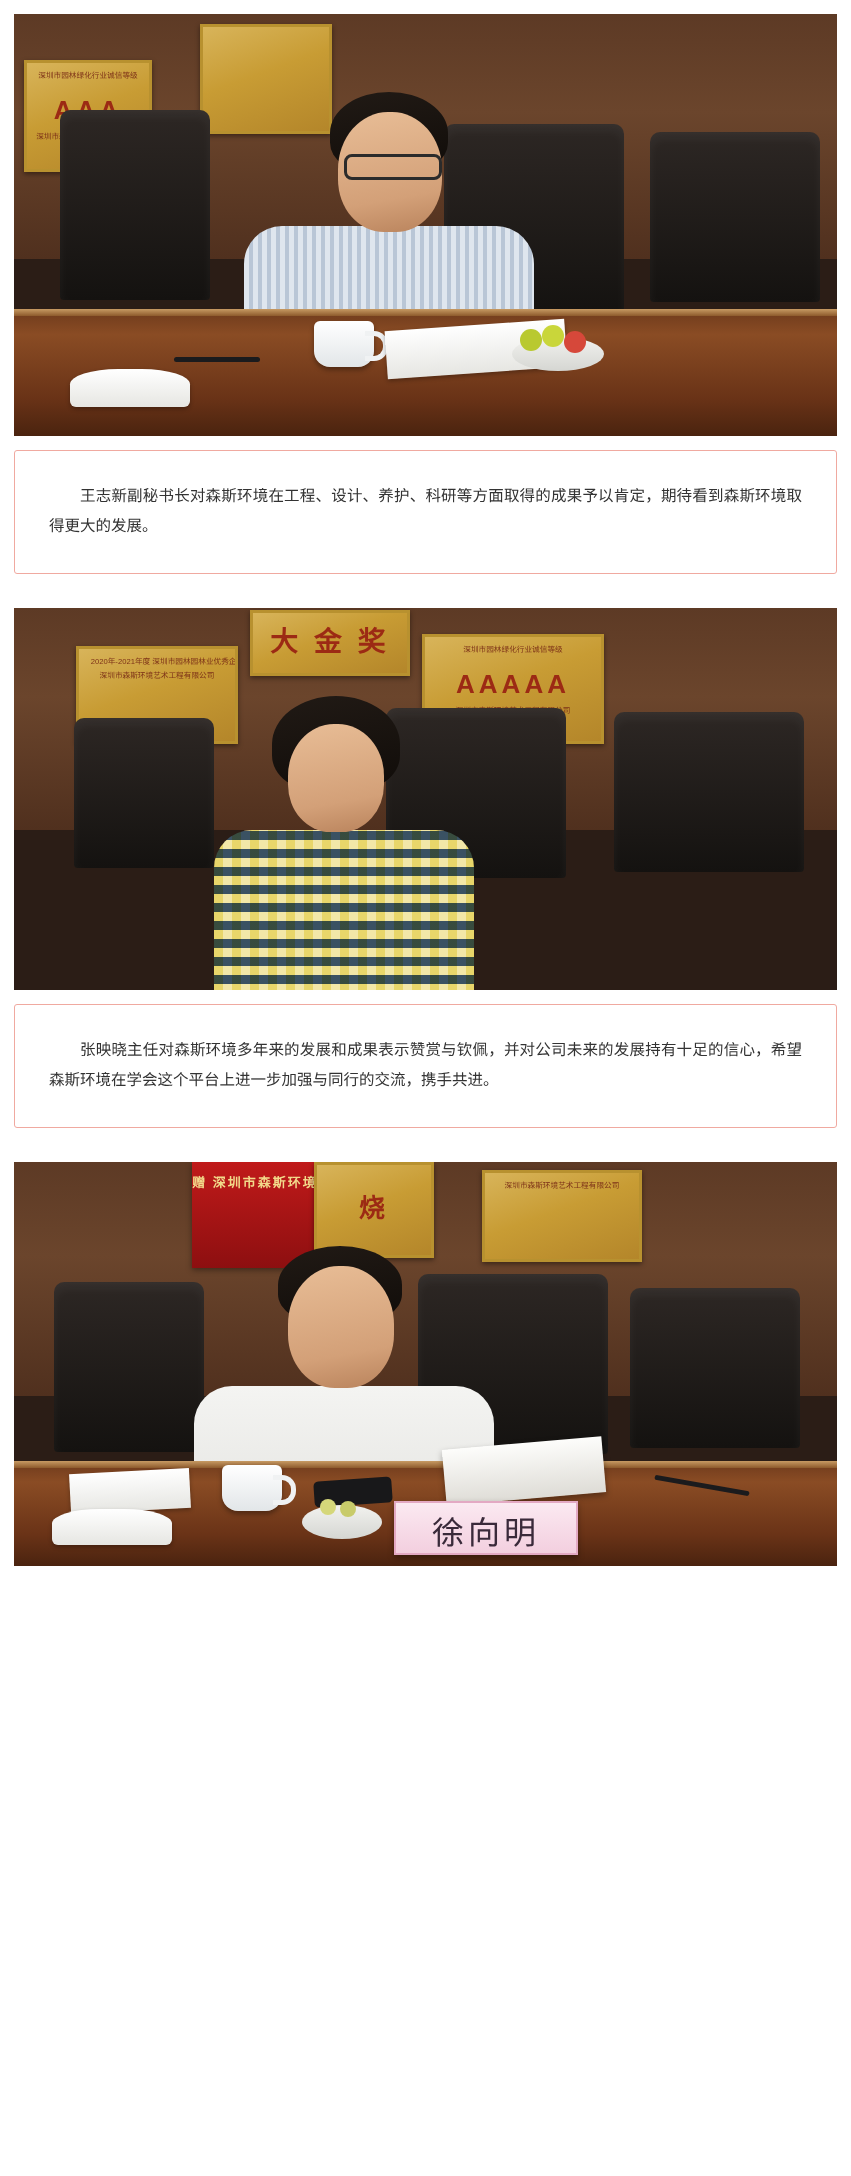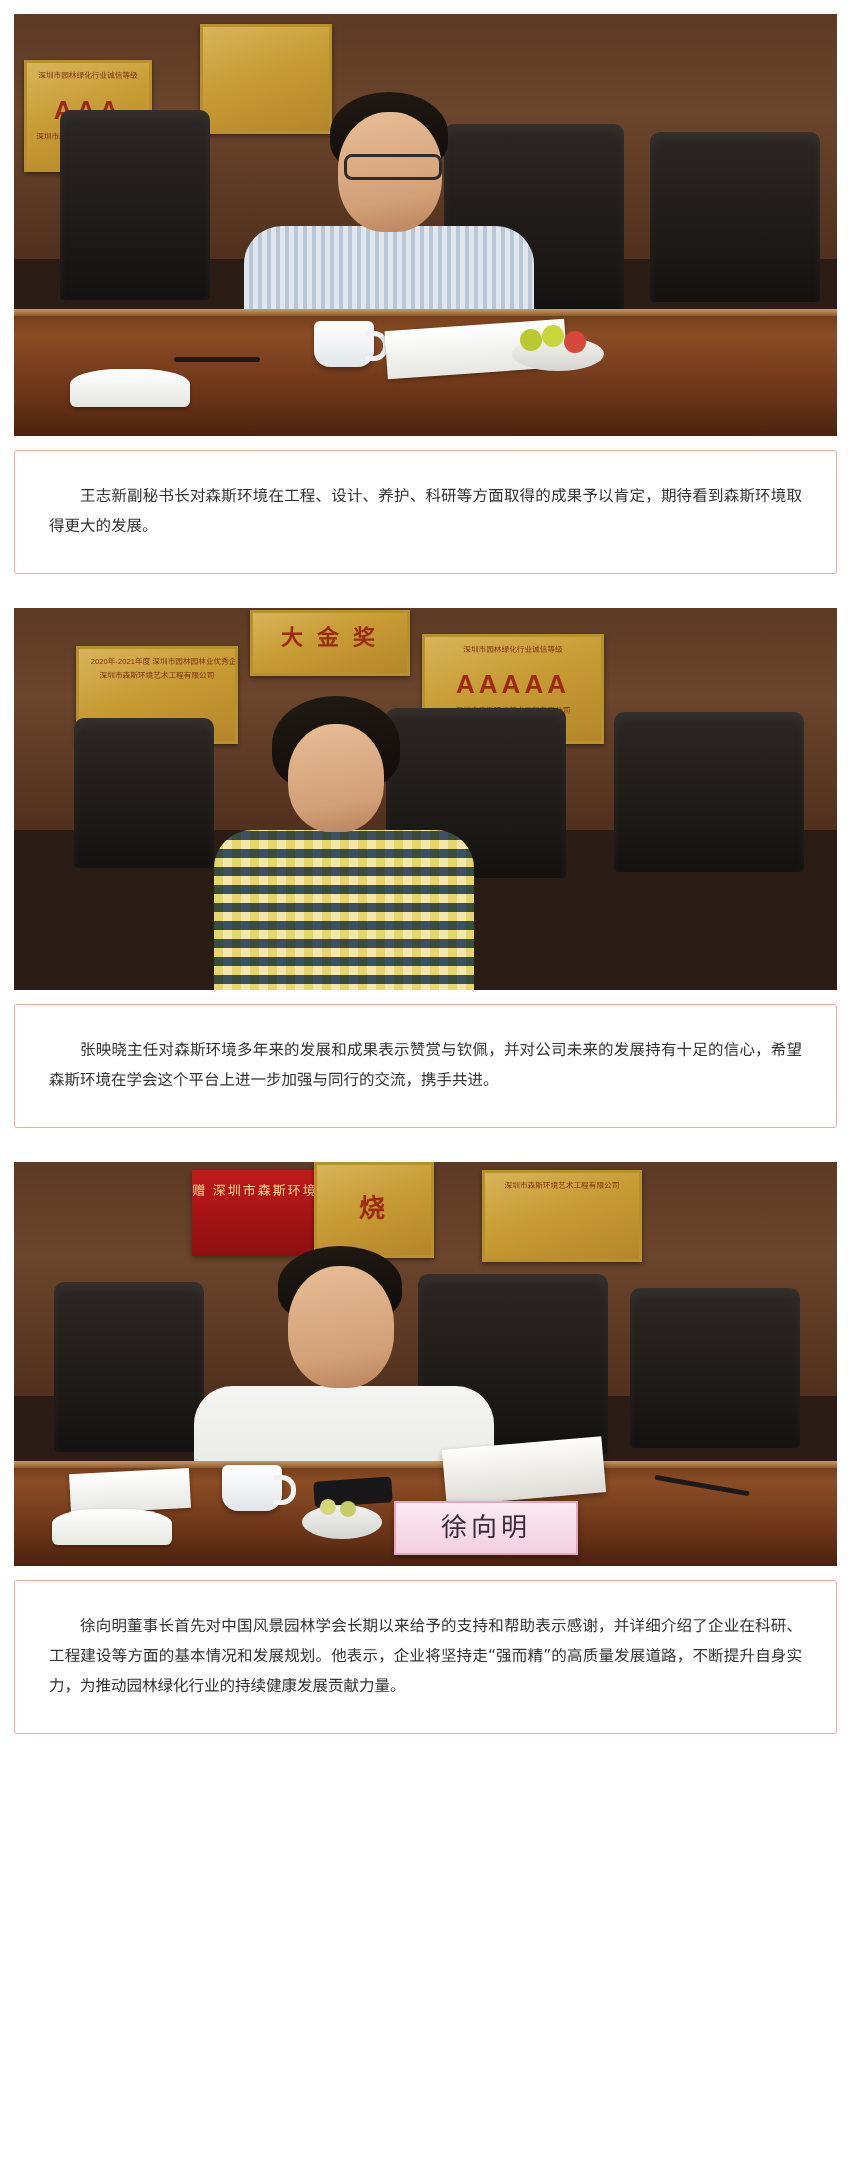--- a/index.html
+++ b/index.html
@@ -167,21 +167,21 @@
   .fruit {
     position: absolute;
     width: 22px; height: 22px;
     border-radius: 50%;
   }
   .nameplate {
     position: absolute;
     background: linear-gradient(180deg,#fbe9f1 0%,#f3cfdf 100%);
     border: 2px solid #e3a9c3;
     color: #3a2a3a;
-    font-size: 26px;
+    font-size: 32px;
     letter-spacing: 4px;
     text-align: center;
     line-height: 1.9;
     box-shadow: 0 3px 6px rgba(0,0,0,.35);
     font-family: "DejaVu Sans", sans-serif;
   }
   .phone {
     position: absolute;
     background: #18181a;
     border-radius: 5px;
@@ -268,21 +268,21 @@
   <div class="block">
     <div class="photo photo-2">
       <div class="scene">
         <div class="wall"></div>
 
         <div class="plaque" style="left:62px; top:38px; width:162px; height:98px;">
           <span class="small">2020年-2021年度 深圳市园林园林业优秀企业</span>
           <span class="small">深圳市森斯环境艺术工程有限公司</span>
         </div>
         <div class="plaque" style="left:236px; top:2px; width:160px; height:66px;">
-          <span class="big" style="margin-top:2px;font-size:22px;">大 金 奖</span>
+          <span class="big" style="margin-top:2px;font-size:28px;">大 金 奖</span>
         </div>
         <div class="plaque" style="left:408px; top:26px; width:182px; height:110px;">
           <span class="small">深圳市园林绿化行业诚信等级</span>
           <span class="big">AAAAA</span>
           <span class="small">深圳市森斯环境艺术工程有限公司</span>
         </div>
 
         <div class="chair" style="left:60px; top:110px; width:140px; height:150px;"></div>
         <div class="chair" style="left:372px; top:100px; width:180px; height:170px;"></div>
         <div class="chair" style="left:600px; top:104px; width:190px; height:160px;"></div>
@@ -299,21 +299,21 @@
     <div class="caption">
       <p>张映晓主任对森斯环境多年来的发展和成果表示赞赏与钦佩，并对公司未来的发展持有十足的信心，希望森斯环境在学会这个平台上进一步加强与同行的交流，携手共进。</p>
     </div>
   </div>
 
   <div class="block">
     <div class="photo photo-3">
       <div class="scene">
         <div class="wall"></div>
 
-        <div class="banner" style="left:178px; top:8px; width:126px; height:86px;">
+        <div class="banner" style="left:178px; top:0px; width:126px; height:106px;font-weight:bold;">
           <span>赠 深圳市森斯环境</span>
         </div>
         <div class="plaque" style="left:300px; top:0px; width:120px; height:96px;">
           <span class="big" style="margin-top:18px;">烧</span>
         </div>
         <div class="plaque" style="left:468px; top:8px; width:160px; height:92px;">
           <span class="small">深圳市森斯环境艺术工程有限公司</span>
         </div>
 
         <div class="chair" style="left:40px; top:120px; width:150px; height:170px;"></div>
@@ -337,18 +337,15 @@
           <div class="fruit-plate" style="left:288px; top:44px; width:80px;">
             <div class="fruit" style="left:18px; top:-6px; width:16px; height:16px; background:#d5d77a;"></div>
             <div class="fruit" style="left:38px; top:-4px; width:16px; height:16px; background:#c8cb6a;"></div>
           </div>
           <div class="nameplate" style="left:380px; top:40px; width:180px; height:50px;">徐向明</div>
           <div class="paper" style="left:38px; top:48px; width:120px; height:36px; border-radius:40% 40% 6px 6px;"></div>
         </div>
       </div>
     </div>
 
-    <div class="caption">
-      <p>徐向明董事长首先对中国风景园林学会长期以来给予的支持和帮助表示感谢，并详细介绍了企业在科研、工程建设等方面的基本情况和发展规划。他表示，企业将坚持走“强而精”的高质量发展道路，不断提升自身实力，为推动园林绿化行业的持续健康发展贡献力量。</p>
-    </div>
   </div>
 
 </div>
 
 </body></html>

